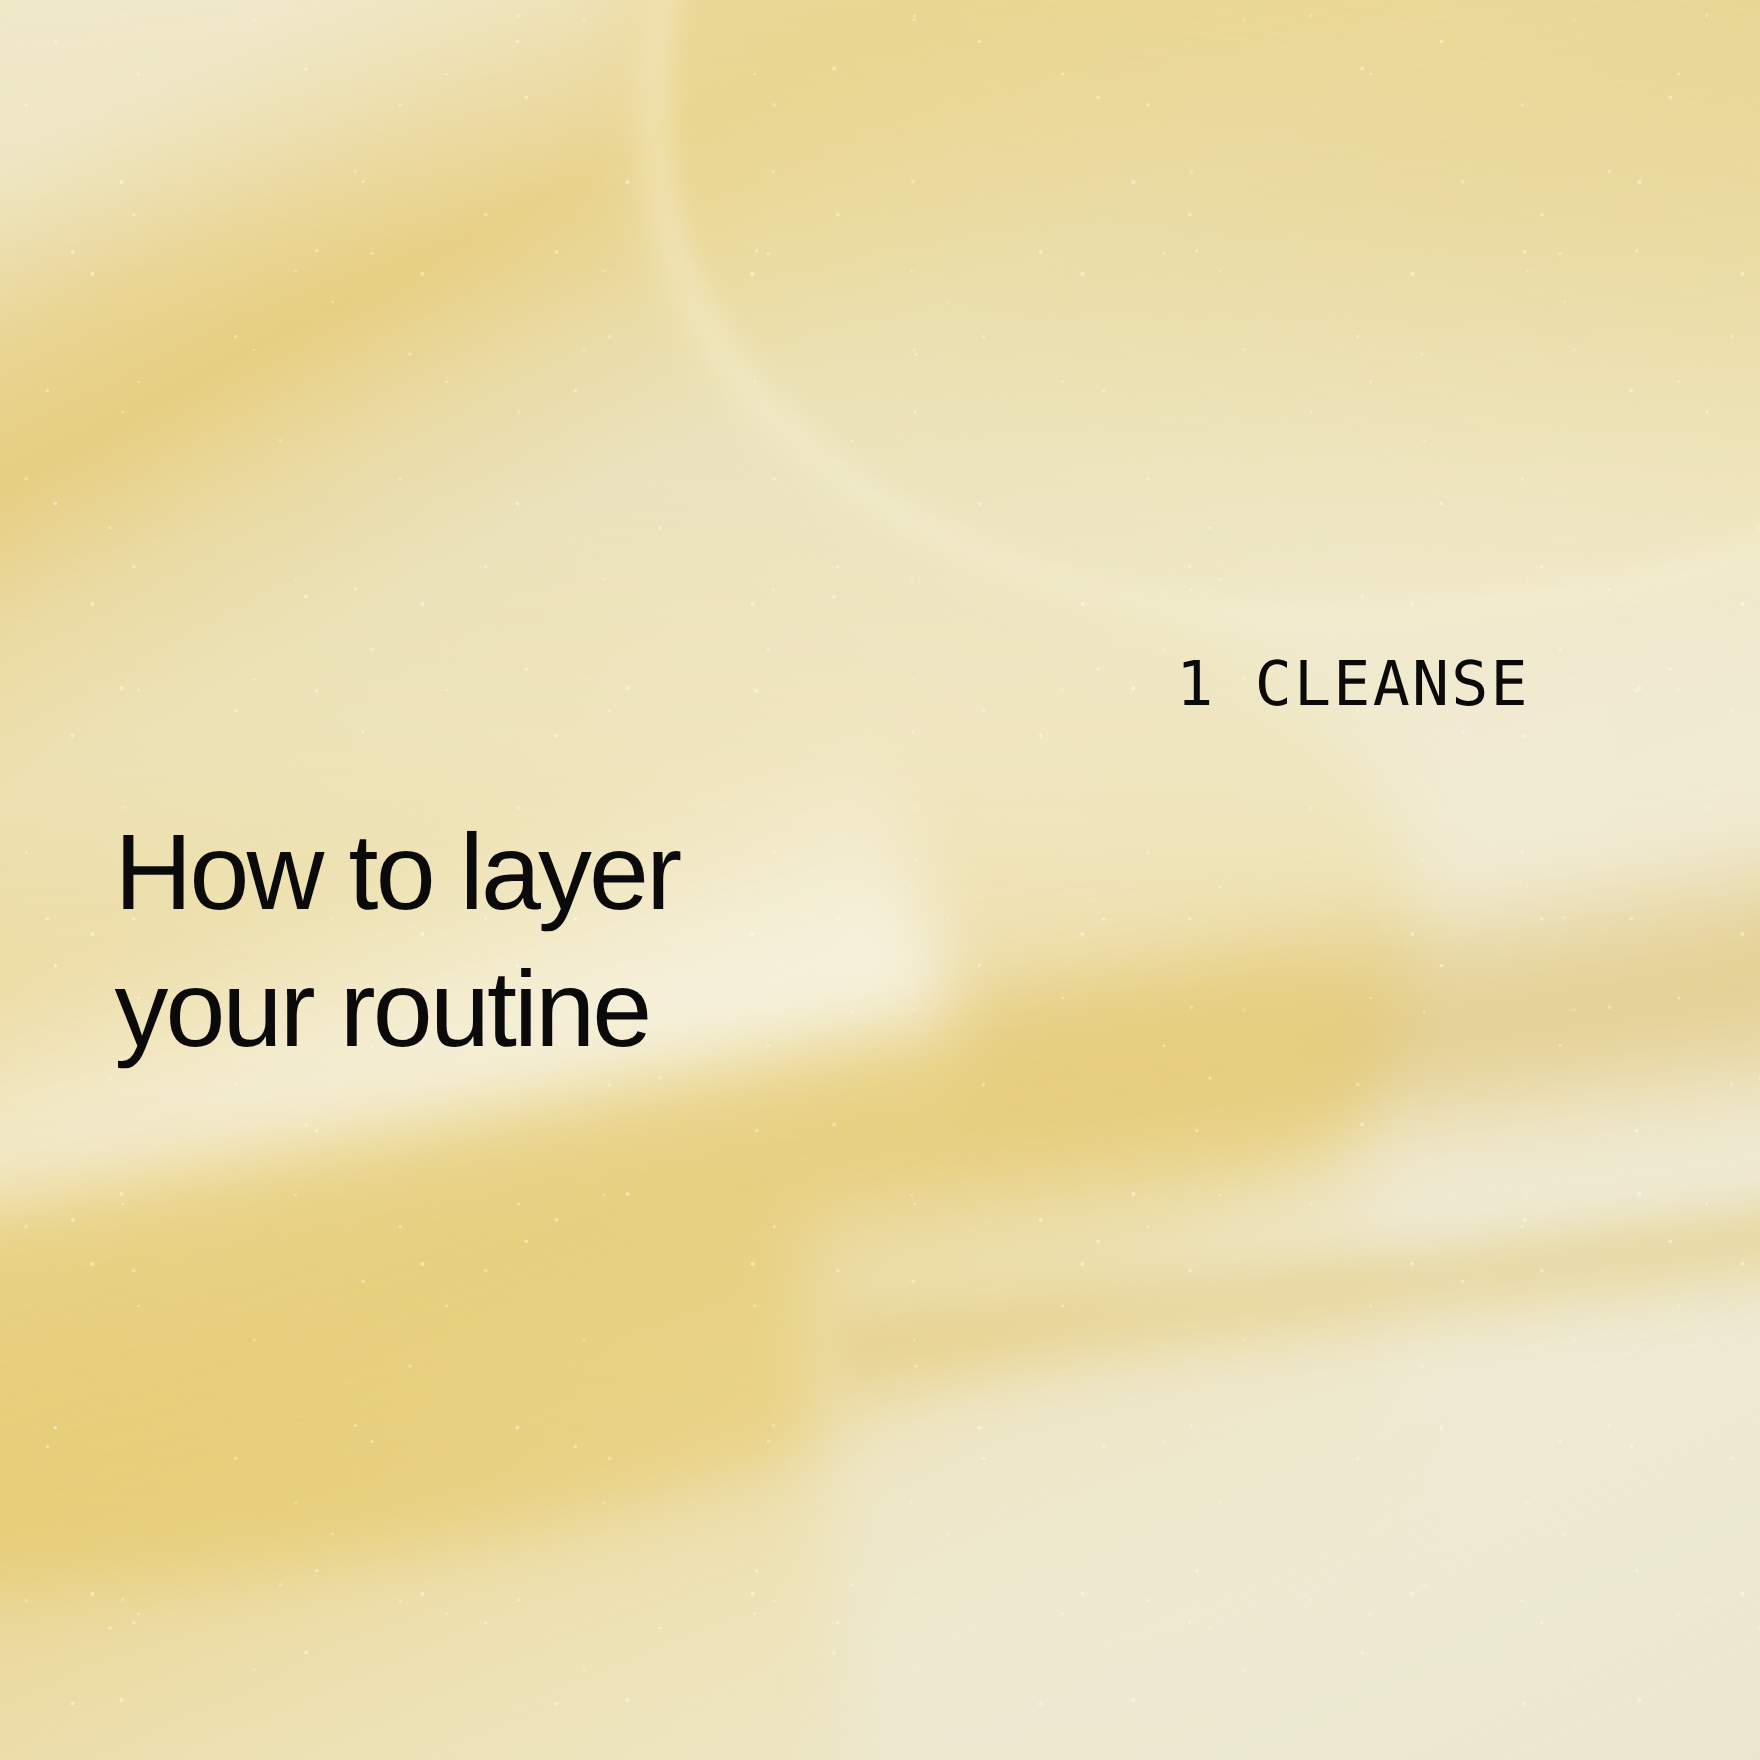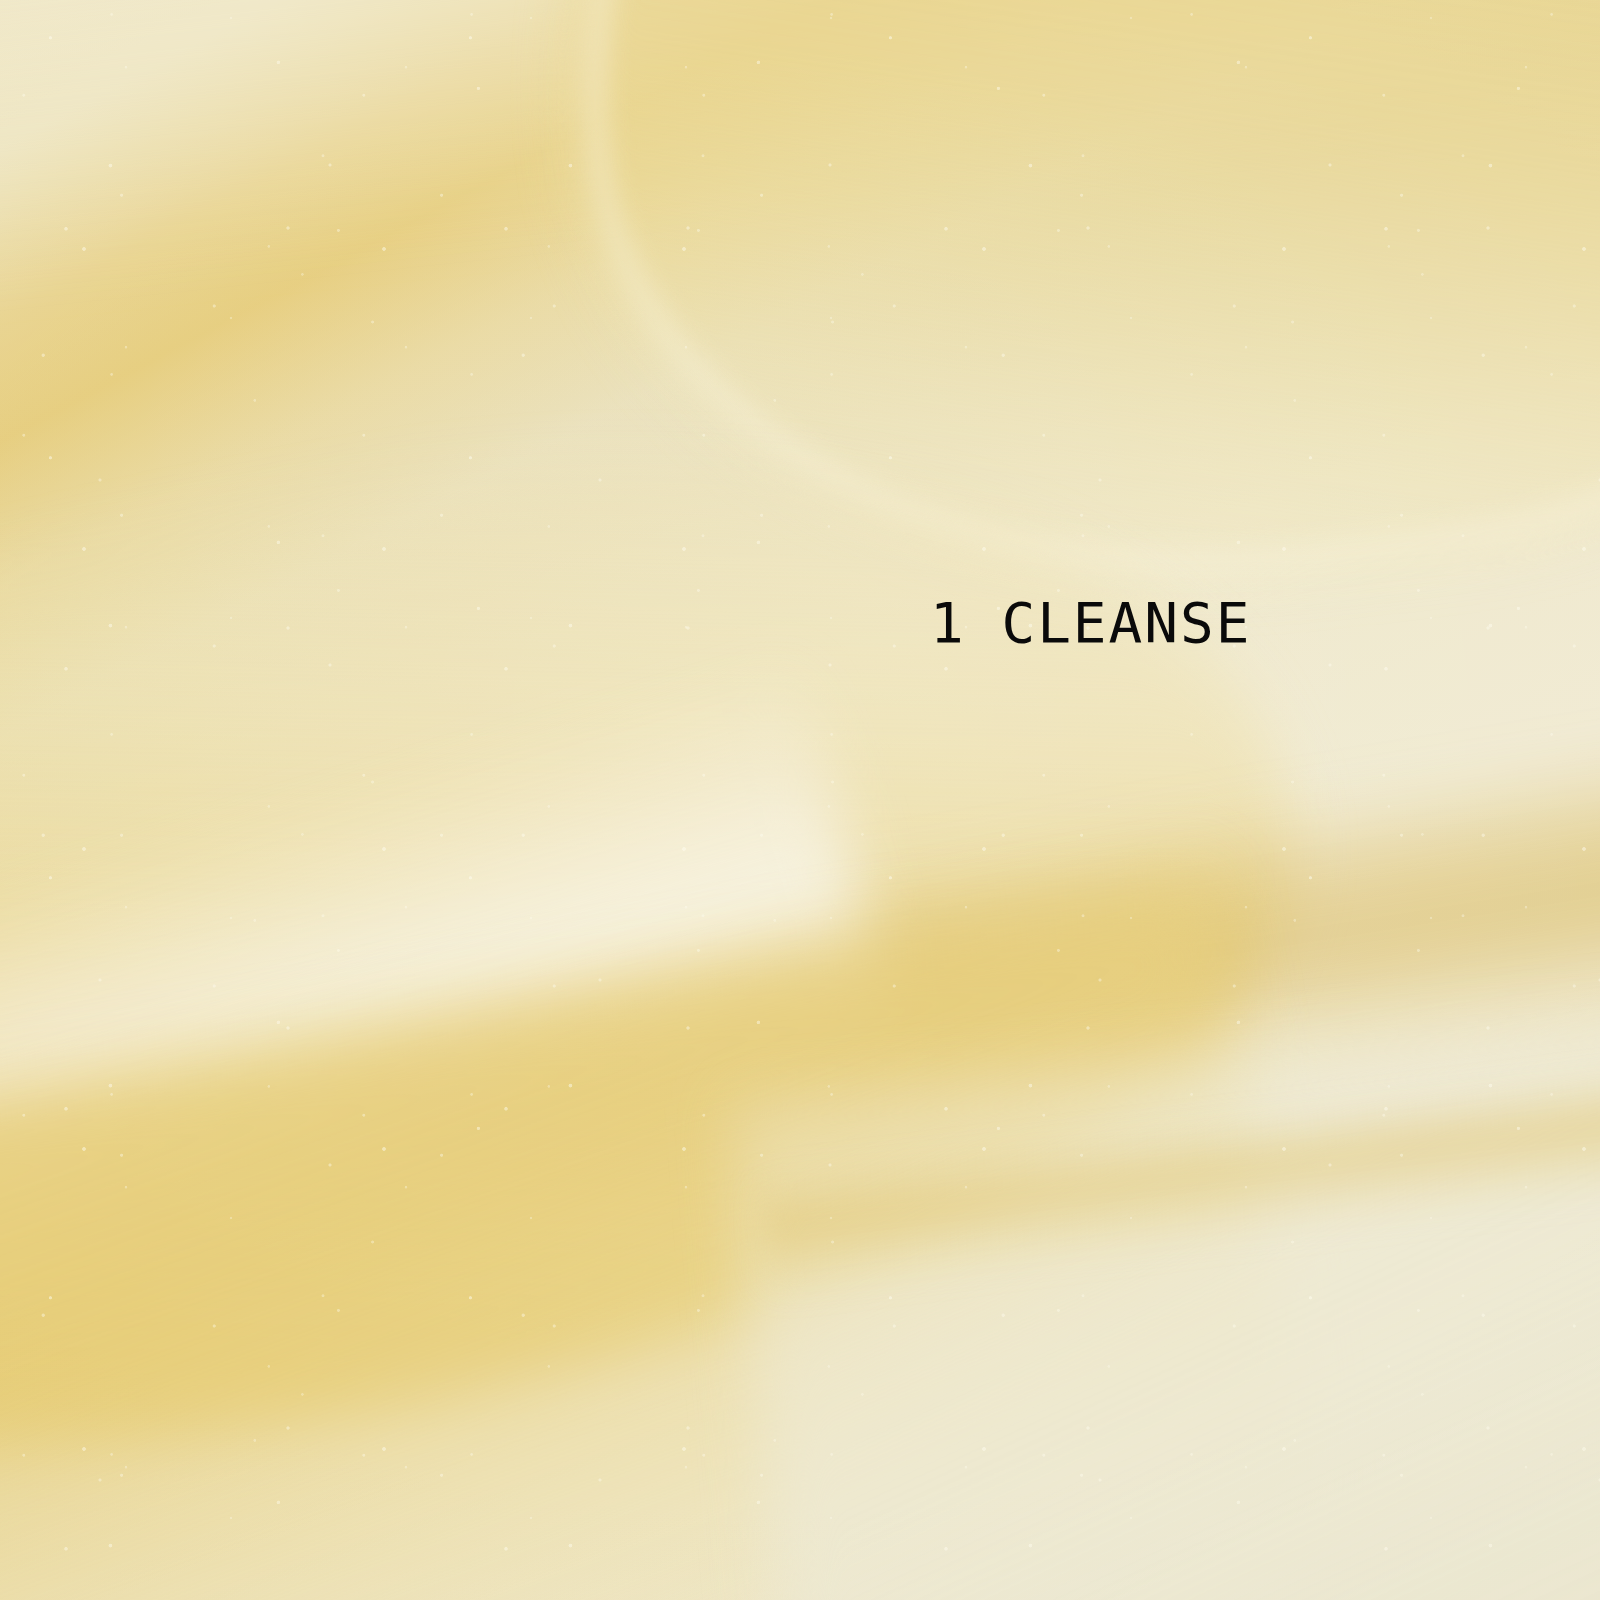--- a/index.html
+++ b/index.html
@@ -260,20 +260,21 @@
     line-height: 1.28;
     letter-spacing: -2.6px;
     white-space: pre-line;
   }
 
   .steps {
     position: absolute;
     left: 930px;
     top: 580px;
     width: 600px;
+    text-align: center;
     color: #0a0a0a;
     font-family: "DejaVu Sans Mono", "Liberation Mono", monospace;
     font-weight: 400;
     font-size: 56px;
     line-height: 85px;
     letter-spacing: 2px;
   }
 
   .step-row {
     white-space: nowrap;
@@ -318,18 +319,20 @@
   <div class="blob-tr-rim"></div>
   <div class="blob-mid"></div>
   <div class="ridge"></div>
   <div class="wedge-ll"></div>
   <div class="sheet-bl"></div>
   <div class="sheet-br"></div>
   <div class="seam-br"></div>
   <div class="bg-layer bubbles"></div>
   <div class="bg-layer bg-grain"></div>
 
+  <h1 class="headline">How to layer
+your routine</h1>
 
   <div class="steps" id="steps-list">
       <span class="step-row"><span class="step-num">1</span><span class="step-label"> CLEANSE</span></span>
     </div>
 
 </div>
 
 </body></html>

